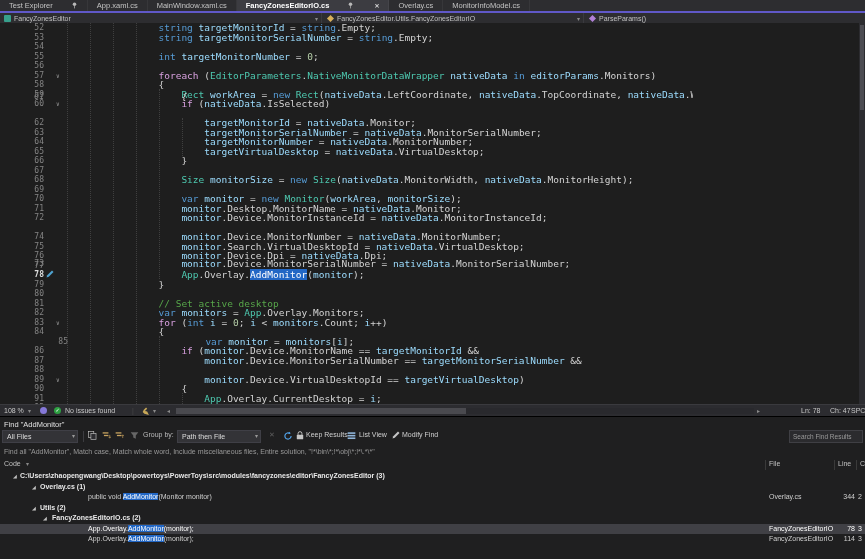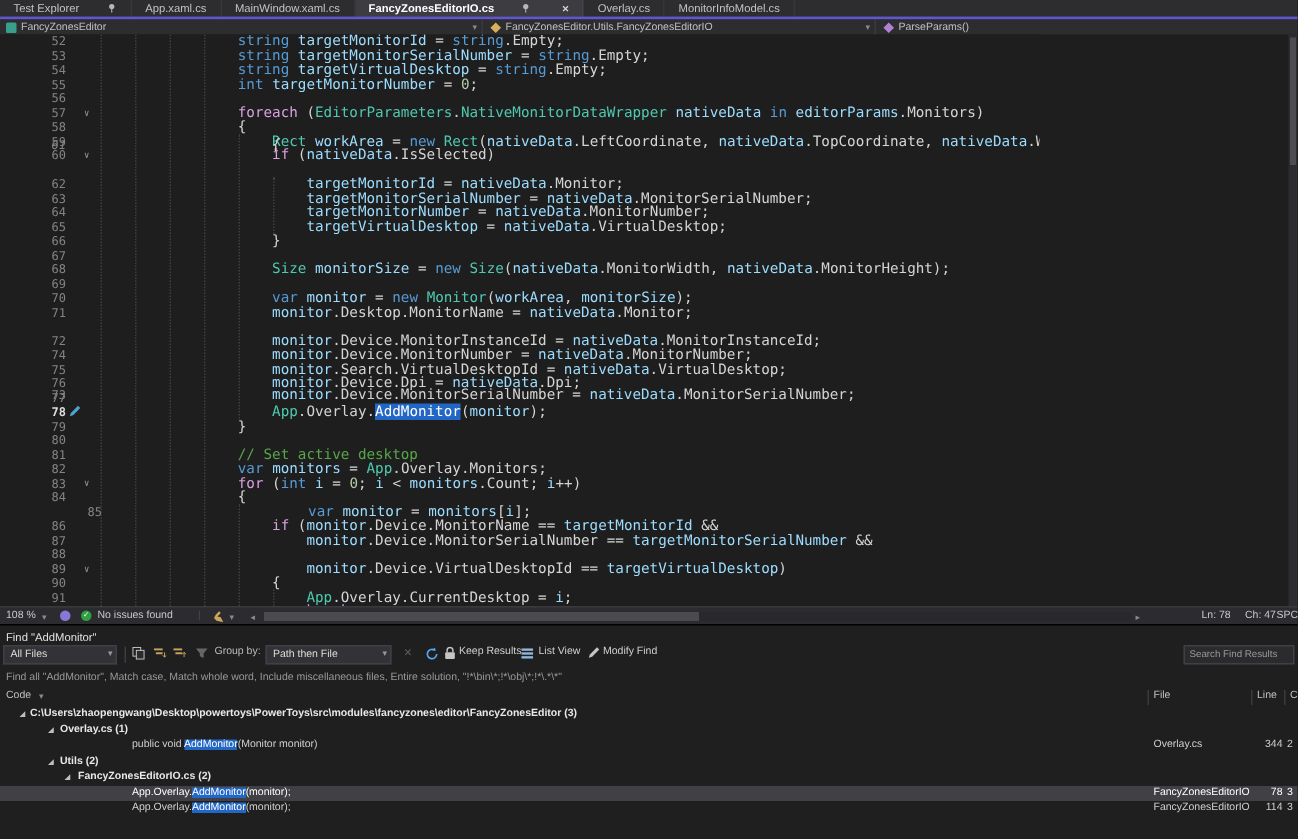--- a/index.html
+++ b/index.html
@@ -133,39 +133,39 @@
   <div class="guide" style="left:90px;top:0;height:381px;"></div>
   <div class="guide" style="left:113px;top:0;height:381px;"></div>
   <div class="guide" style="left:136px;top:0;height:381px;"></div>
   <div class="guide" style="left:159px;top:66px;height:190px;"></div>
   <div class="guide" style="left:159px;top:313px;height:68px;"></div>
   <div class="guide" style="left:182px;top:95px;height:38px;"></div>
   <div class="guide" style="left:182px;top:370px;height:11px;"></div>
   <div id="code-lines">
       <div class="codeline" style="top: 0px;"><span class="num">52</span><span class="code"><span class="tk-p">                </span><span class="tk-k">string</span><span class="tk-p"> </span><span class="tk-v">targetMonitorId</span><span class="tk-p"> = </span><span class="tk-k">string</span><span class="tk-p">.Empty;</span></span></div>
       <div class="codeline" style="top: 9.5px;"><span class="num">53</span><span class="code"><span class="tk-p">                </span><span class="tk-k">string</span><span class="tk-p"> </span><span class="tk-v">targetMonitorSerialNumber</span><span class="tk-p"> = </span><span class="tk-k">string</span><span class="tk-p">.Empty;</span></span></div>
-      <div class="codeline" style="top: 19px;"><span class="num">54</span><span class="code"><span class="tk-p">                </span><span class="tk-k">string</span><span class="tk-p"> </span><span class="tk-v">targetVirtualDesktop</span><span class="tk-p"> = </span><span class="tk-k">string</span><span class="tk-p">.Empty;</span></span></div>
+      <div class="codeline" style="top: 19px;"><span class="num">54</span></div>
       <div class="codeline" style="top: 28.5px;"><span class="num">55</span><span class="code"><span class="tk-p">                </span><span class="tk-k">int</span><span class="tk-p"> </span><span class="tk-v">targetMonitorNumber</span><span class="tk-p"> = </span><span class="tk-n2">0</span><span class="tk-p">;</span></span></div>
       <div class="codeline" style="top: 38px;"><span class="num">56</span><span class="code"></span></div>
       <div class="codeline" style="top: 47.5px;"><span class="num">57</span><span class="fold">∨</span><span class="code"><span class="tk-p">                </span><span class="tk-c">foreach</span><span class="tk-p"> (</span><span class="tk-t">EditorParameters</span><span class="tk-p">.</span><span class="tk-t">NativeMonitorDataWrapper</span><span class="tk-p"> </span><span class="tk-v">nativeData</span><span class="tk-p"> </span><span class="tk-k">in</span><span class="tk-p"> </span><span class="tk-v">editorParams</span><span class="tk-p">.Monitors)</span></span></div>
       <div class="codeline" style="top: 57px;"><span class="num">58</span><span class="code"><span class="tk-p">                {</span></span></div>
       <div class="codeline" style="top: 66.5px;"><span class="num">59</span><span class="code"><span class="tk-p">                    </span><span class="tk-t">Rect</span><span class="tk-p"> </span><span class="tk-v">workArea</span><span class="tk-p"> = </span><span class="tk-k">new</span><span class="tk-p"> </span><span class="tk-t">Rect</span><span class="tk-p">(</span><span class="tk-v">nativeData</span><span class="tk-p">.LeftCoordinate, </span><span class="tk-v">nativeData</span><span class="tk-p">.TopCoordinate, </span><span class="tk-v">nativeData</span><span class="tk-p">.WorkAreaWidth, </span><span class="tk-v">nativeData</span><span class="tk-p">.WorkAreaHeight);</span></span></div>
       <div class="codeline" style="top: 76px;"><span class="num">60</span><span class="fold">∨</span><span class="code"><span class="tk-p">                    </span><span class="tk-c">if</span><span class="tk-p"> (</span><span class="tk-v">nativeData</span><span class="tk-p">.IsSelected)</span></span></div>
       <div class="codeline" style="top: 69px; font-style: italic;"><span class="num">61</span><span class="code"><span class="tk-p">                    {</span></span></div>
       <div class="codeline" style="top: 95px;"><span class="num">62</span><span class="code"><span class="tk-p">                        </span><span class="tk-v">targetMonitorId</span><span class="tk-p"> = </span><span class="tk-v">nativeData</span><span class="tk-p">.Monitor;</span></span></div>
       <div class="codeline" style="top: 104.5px;"><span class="num">63</span><span class="code"><span class="tk-p">                        </span><span class="tk-v">targetMonitorSerialNumber</span><span class="tk-p"> = </span><span class="tk-v">nativeData</span><span class="tk-p">.MonitorSerialNumber;</span></span></div>
       <div class="codeline" style="top: 114px;"><span class="num">64</span><span class="code"><span class="tk-p">                        </span><span class="tk-v">targetMonitorNumber</span><span class="tk-p"> = </span><span class="tk-v">nativeData</span><span class="tk-p">.MonitorNumber;</span></span></div>
       <div class="codeline" style="top: 123.5px;"><span class="num">65</span><span class="code"><span class="tk-p">                        </span><span class="tk-v">targetVirtualDesktop</span><span class="tk-p"> = </span><span class="tk-v">nativeData</span><span class="tk-p">.VirtualDesktop;</span></span></div>
       <div class="codeline" style="top: 133px;"><span class="num">66</span><span class="code"><span class="tk-p">                    }</span></span></div>
       <div class="codeline" style="top: 142.5px;"><span class="num">67</span><span class="code"></span></div>
       <div class="codeline" style="top: 152px;"><span class="num">68</span><span class="code"><span class="tk-p">                    </span><span class="tk-t">Size</span><span class="tk-p"> </span><span class="tk-v">monitorSize</span><span class="tk-p"> = </span><span class="tk-k">new</span><span class="tk-p"> </span><span class="tk-t">Size</span><span class="tk-p">(</span><span class="tk-v">nativeData</span><span class="tk-p">.MonitorWidth, </span><span class="tk-v">nativeData</span><span class="tk-p">.MonitorHeight);</span></span></div>
       <div class="codeline" style="top: 161.5px;"><span class="num">69</span><span class="code"></span></div>
       <div class="codeline" style="top: 171px;"><span class="num">70</span><span class="code"><span class="tk-p">                    </span><span class="tk-k">var</span><span class="tk-p"> </span><span class="tk-v">monitor</span><span class="tk-p"> = </span><span class="tk-k">new</span><span class="tk-p"> </span><span class="tk-t">Monitor</span><span class="tk-p">(</span><span class="tk-v">workArea</span><span class="tk-p">, </span><span class="tk-v">monitorSize</span><span class="tk-p">);</span></span></div>
       <div class="codeline" style="top: 180.5px;"><span class="num">71</span><span class="code"><span class="tk-p">                    </span><span class="tk-v">monitor</span><span class="tk-p">.Desktop.MonitorName = </span><span class="tk-v">nativeData</span><span class="tk-p">.Monitor;</span></span></div>
-      <div class="codeline" style="top: 200px;"><span class="num">72</span><span class="code"><span class="tk-p">                    </span><span class="tk-v">monitor</span><span class="tk-p">.Device.MonitorInstanceId = </span><span class="tk-v">nativeData</span><span class="tk-p">.MonitorInstanceId;</span></span></div>
+      <div class="codeline" style="top: 190px;"><span class="num">72</span><span class="code"><span class="tk-p">                    </span><span class="tk-v">monitor</span><span class="tk-p">.Device.MonitorInstanceId = </span><span class="tk-v">nativeData</span><span class="tk-p">.MonitorInstanceId;</span></span></div>
       <div class="codeline" style="top: 215px; margin-top: 21px;"><span class="num">73</span><span class="code"><span class="tk-p">                    </span><span class="tk-v">monitor</span><span class="tk-p">.Device.MonitorSerialNumber = </span><span class="tk-v">nativeData</span><span class="tk-p">.MonitorSerialNumber;</span></span></div>
       <div class="codeline" style="top: 209px;"><span class="num">74</span><span class="code"><span class="tk-p">                    </span><span class="tk-v">monitor</span><span class="tk-p">.Device.MonitorNumber = </span><span class="tk-v">nativeData</span><span class="tk-p">.MonitorNumber;</span></span></div>
       <div class="codeline" style="top: 218.5px;"><span class="num">75</span><span class="code"><span class="tk-p">                    </span><span class="tk-v">monitor</span><span class="tk-p">.Search.VirtualDesktopId = </span><span class="tk-v">nativeData</span><span class="tk-p">.VirtualDesktop;</span></span></div>
       <div class="codeline" style="top: 228px;"><span class="num">76</span><span class="code"><span class="tk-p">                    </span><span class="tk-v">monitor</span><span class="tk-p">.Device.Dpi = </span><span class="tk-v">nativeData</span><span class="tk-p">.Dpi;</span></span></div>
       <div class="codeline" style="top: 237.5px;"><span class="num">77</span><span class="code"></span></div>
       <div class="codeline cur" style="top: 247px;"><span class="num">78</span><span class="mark"><svg width="8" height="8" viewBox="0 0 16 16">
             <path fill="currentColor" d="M1 15l1.5-4.5L12 1l3 3-9.5 9.5z"></path>
           </svg></span><span class="code"><span class="tk-p">                    </span><span class="tk-t">App</span><span class="tk-p">.Overlay.</span><span class="tk-s">AddMonitor</span><span class="tk-p">(</span><span class="tk-v">monitor</span><span class="tk-p">);</span></span></div>
       <div class="codeline" style="top: 256.5px;"><span class="num">79</span><span class="code"><span class="tk-p">                }</span></span></div>
       <div class="codeline" style="top: 266px;"><span class="num">80</span><span class="code"></span></div>

